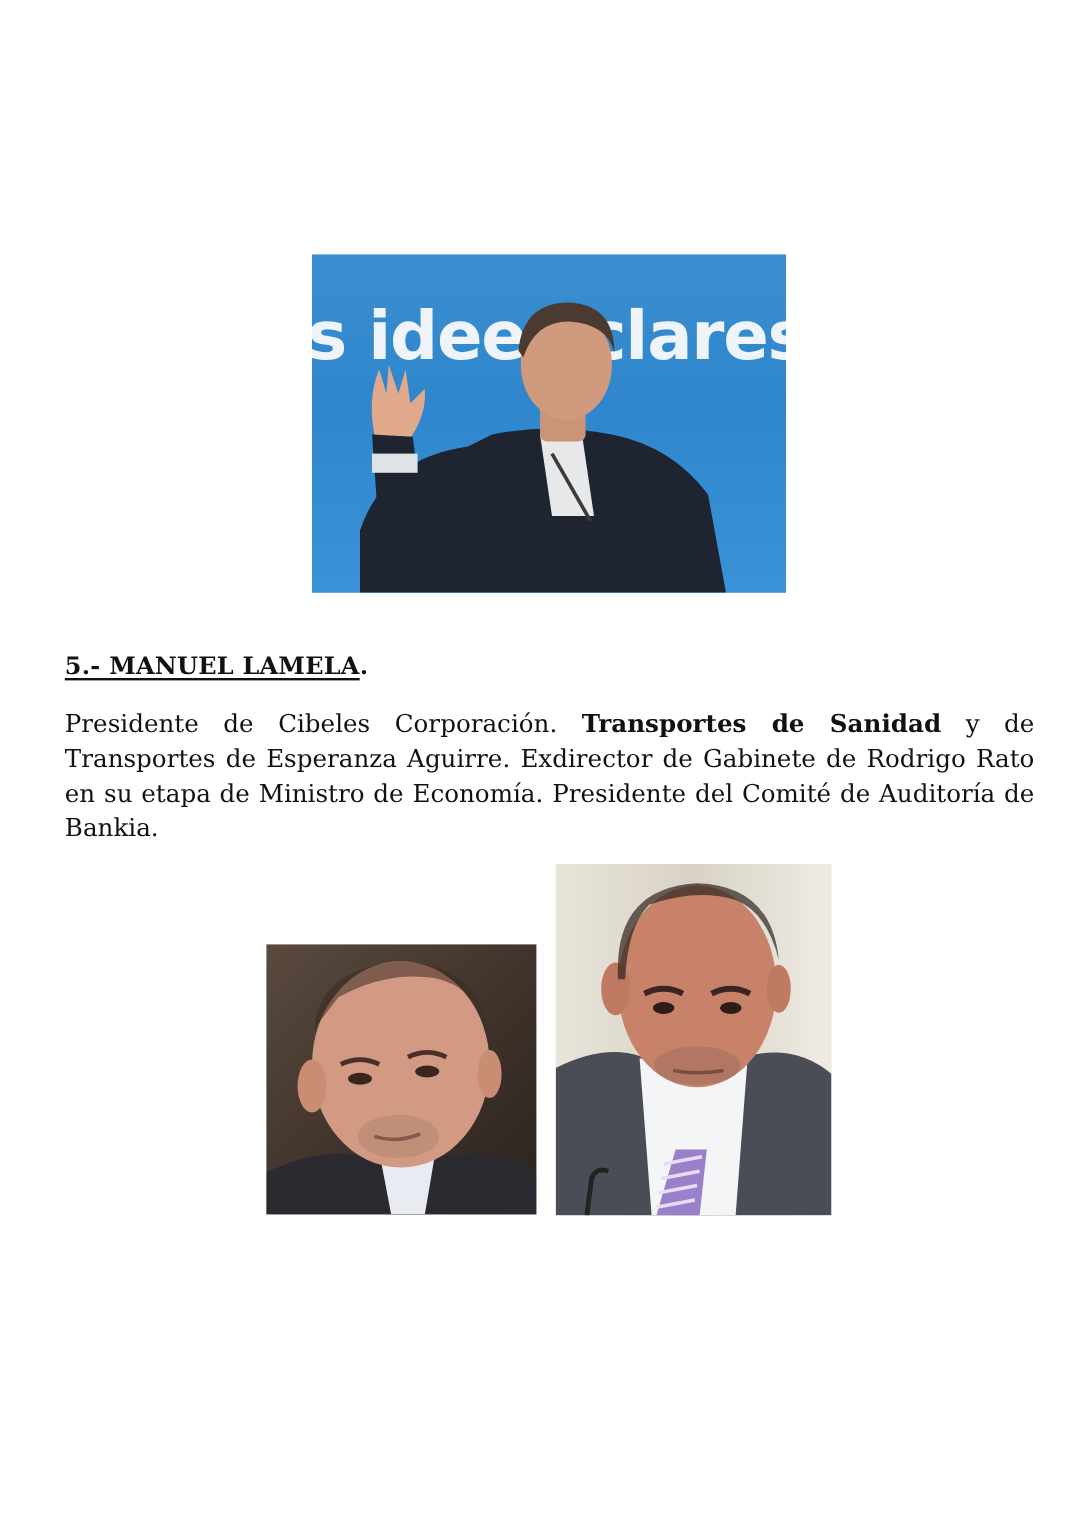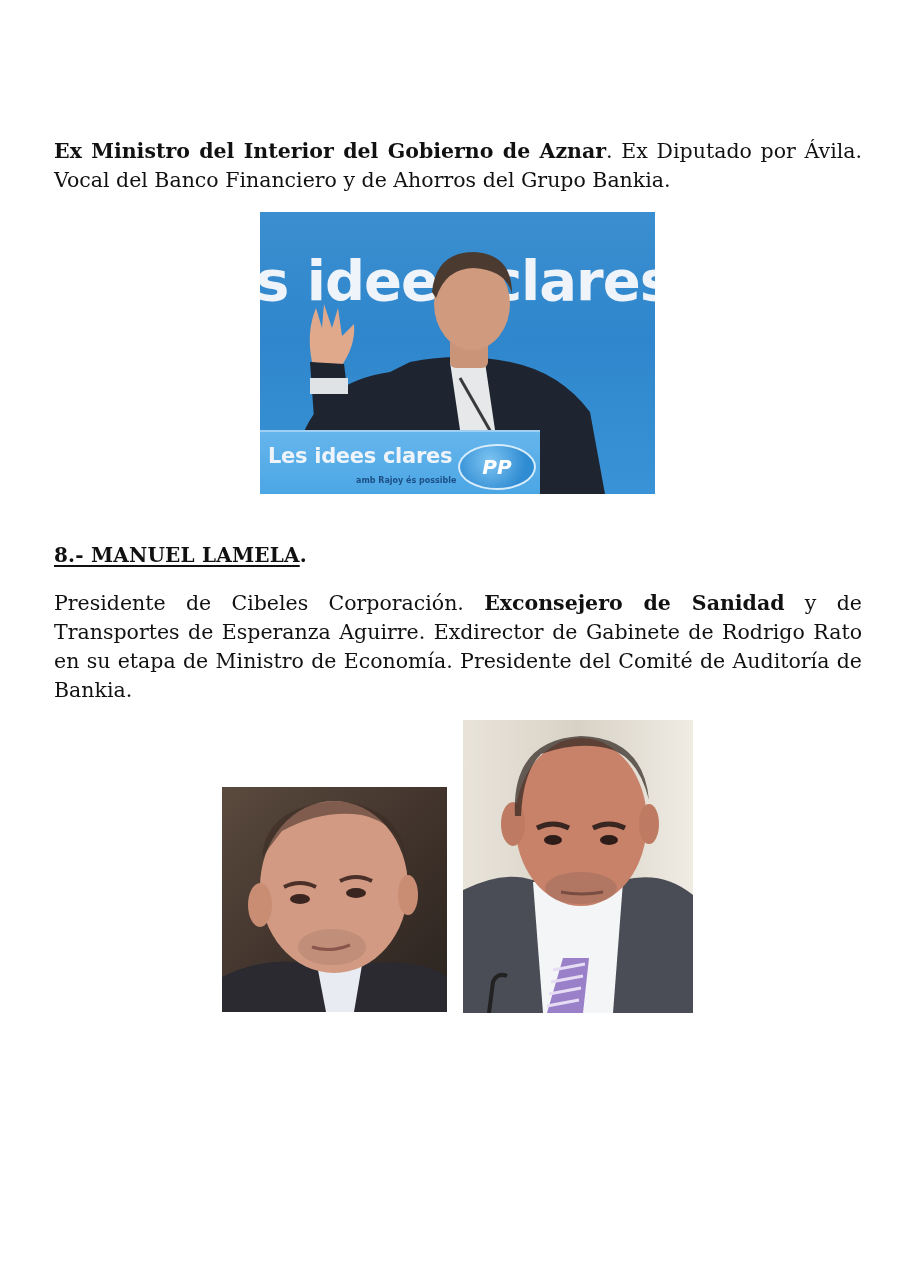--- a/index.html
+++ b/index.html
@@ -85,23 +85,20 @@
       background: linear-gradient(90deg, #e9e4da 0%, #d8d2c6 50%, #f0ece4 100%);
     }
     svg { display: block; }
   </style>
 </head>
 <body>
 
 <div class="page">
 
 
-  <p class="para" style="top:137px;">
-    <b>Ex Ministro del Interior del Gobierno de Aznar</b><span>. Ex Diputado por Ávila. Vocal del Banco Financiero y de Ahorros del Grupo Bankia.</span>
-  </p>
 
   <div class="photo photo-acebes">
     <span class="banner-text banner-big">s idees clares</span>
     <svg width="395" height="282" style="position:absolute;left:0;top:0;">
 
       <path d="M40 230 Q60 170 130 160 L150 150 Q200 140 250 150 Q300 160 330 200 L345 282 L40 282 Z" fill="#1e2530"></path>
 
       <path d="M190 150 L225 150 L235 218 L200 218 Z" fill="#e6e8ea"></path>
 
       <rect x="190" y="122" width="38" height="34" rx="6" fill="#c99478"></rect>
@@ -111,33 +108,28 @@
       <path d="M172 80 Q176 40 214 40 Q252 42 252 82 Q246 58 214 56 Q186 56 176 86 Z" fill="#4a3a30"></path>
 
       <path d="M52 150 Q46 120 56 96 L62 116 L64 92 L72 116 L78 96 L82 124 L94 112 Q96 134 80 156 Z" fill="#e0a98c"></path>
 
       <path d="M50 150 L84 152 L90 200 L54 206 Z" fill="#1e2530"></path>
 
       <rect x="50" y="166" width="38" height="16" fill="#dfe3e6"></rect>
 
       <line x1="200" y1="166" x2="232" y2="222" stroke="#3a3a3a" stroke-width="3"></line>
     </svg>
-    <div class="podium">
-      <span class="banner-text podium-text">Les idees clares</span>
-      <span class="banner-text podium-sub">amb Rajoy és possible</span>
-      <div class="pp-logo">PP</div>
-    </div>
   </div>
 
   <h2 class="heading" style="top:543px;">
-    <span class="u">8.- MANUEL LAMELA</span><span>.</span>
+    <span class="u">5.- MANUEL LAMELA</span><span>.</span>
   </h2>
 
   <p class="para" style="top:589px;">
-    <span>Presidente de Cibeles Corporación. </span><b>Exconsejero de Sanidad</b><span> y de Transportes de Esperanza Aguirre. Exdirector de Gabinete de Rodrigo Rato en su etapa de Ministro de Economía. Presidente del Comité de Auditoría de Bankia.</span>
+    <span>Presidente de Cibeles Corporación. </span><b>Transportes de Sanidad</b><span> y de Transportes de Esperanza Aguirre. Exdirector de Gabinete de Rodrigo Rato en su etapa de Ministro de Economía. Presidente del Comité de Auditoría de Bankia.</span>
   </p>
 
   <div class="photo photo-lamela-1">
     <svg width="225" height="225">
 
       <path d="M0 225 L0 190 Q40 170 80 176 L150 176 Q200 172 225 190 L225 225 Z" fill="#2a2a30"></path>
 
       <path d="M95 178 L140 178 L132 225 L104 225 Z" fill="#e8ecf2"></path>
 
       <ellipse cx="112" cy="100" rx="74" ry="86" fill="#d29a82"></ellipse>

